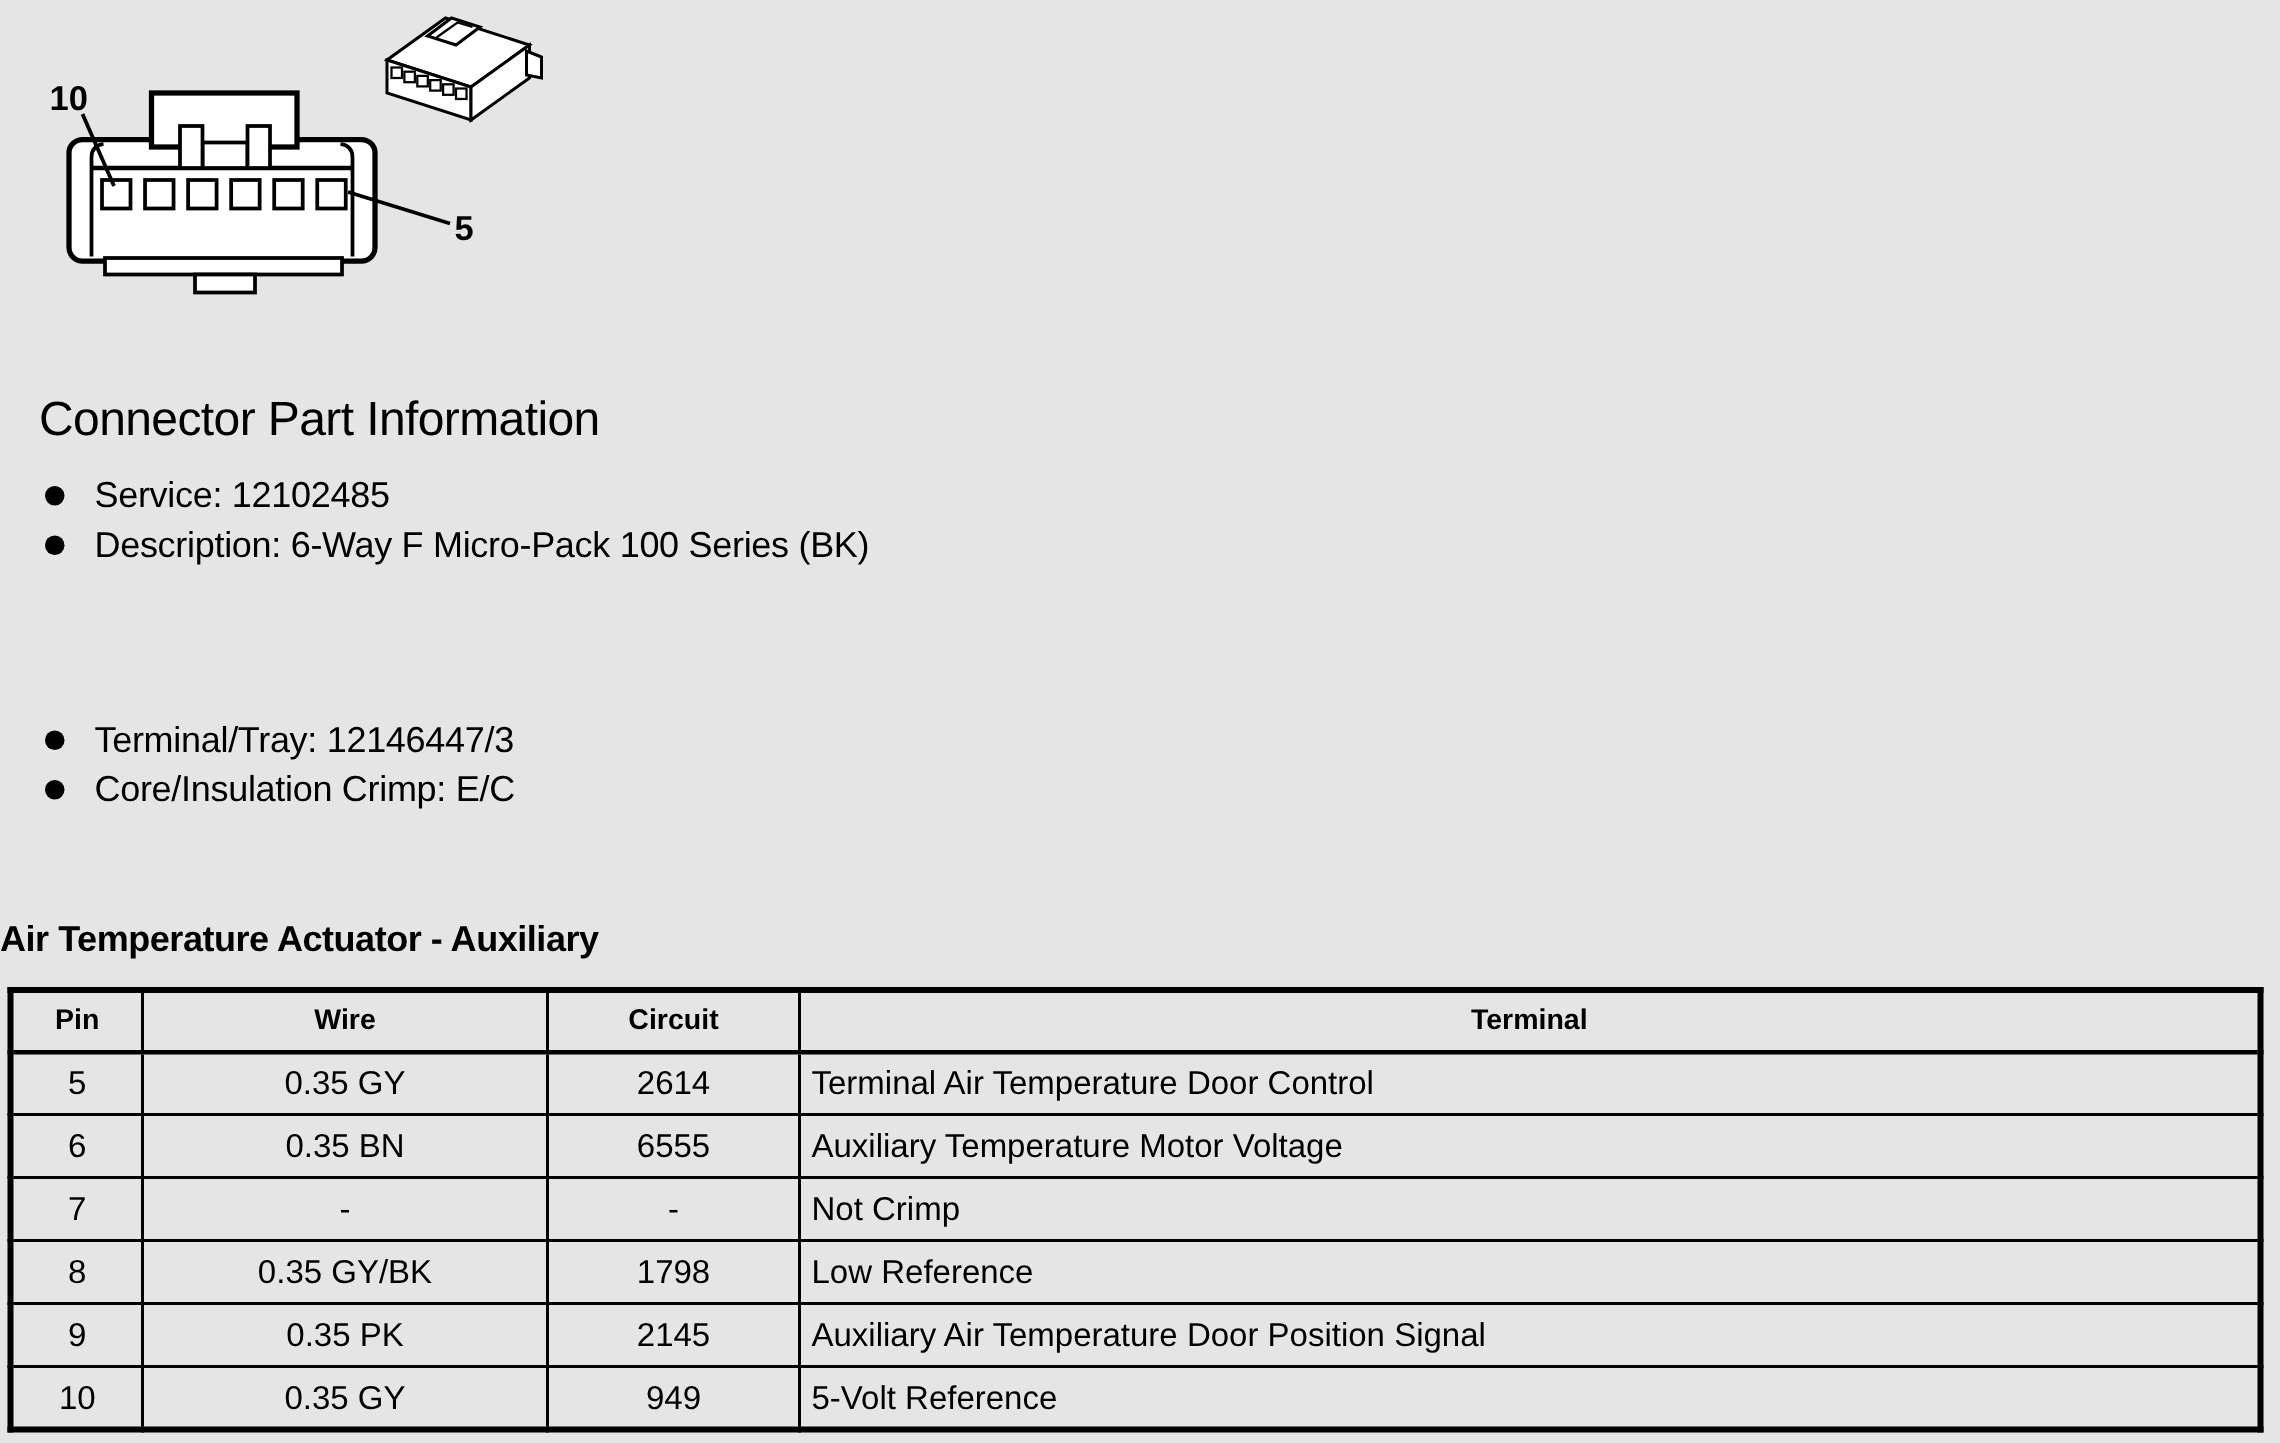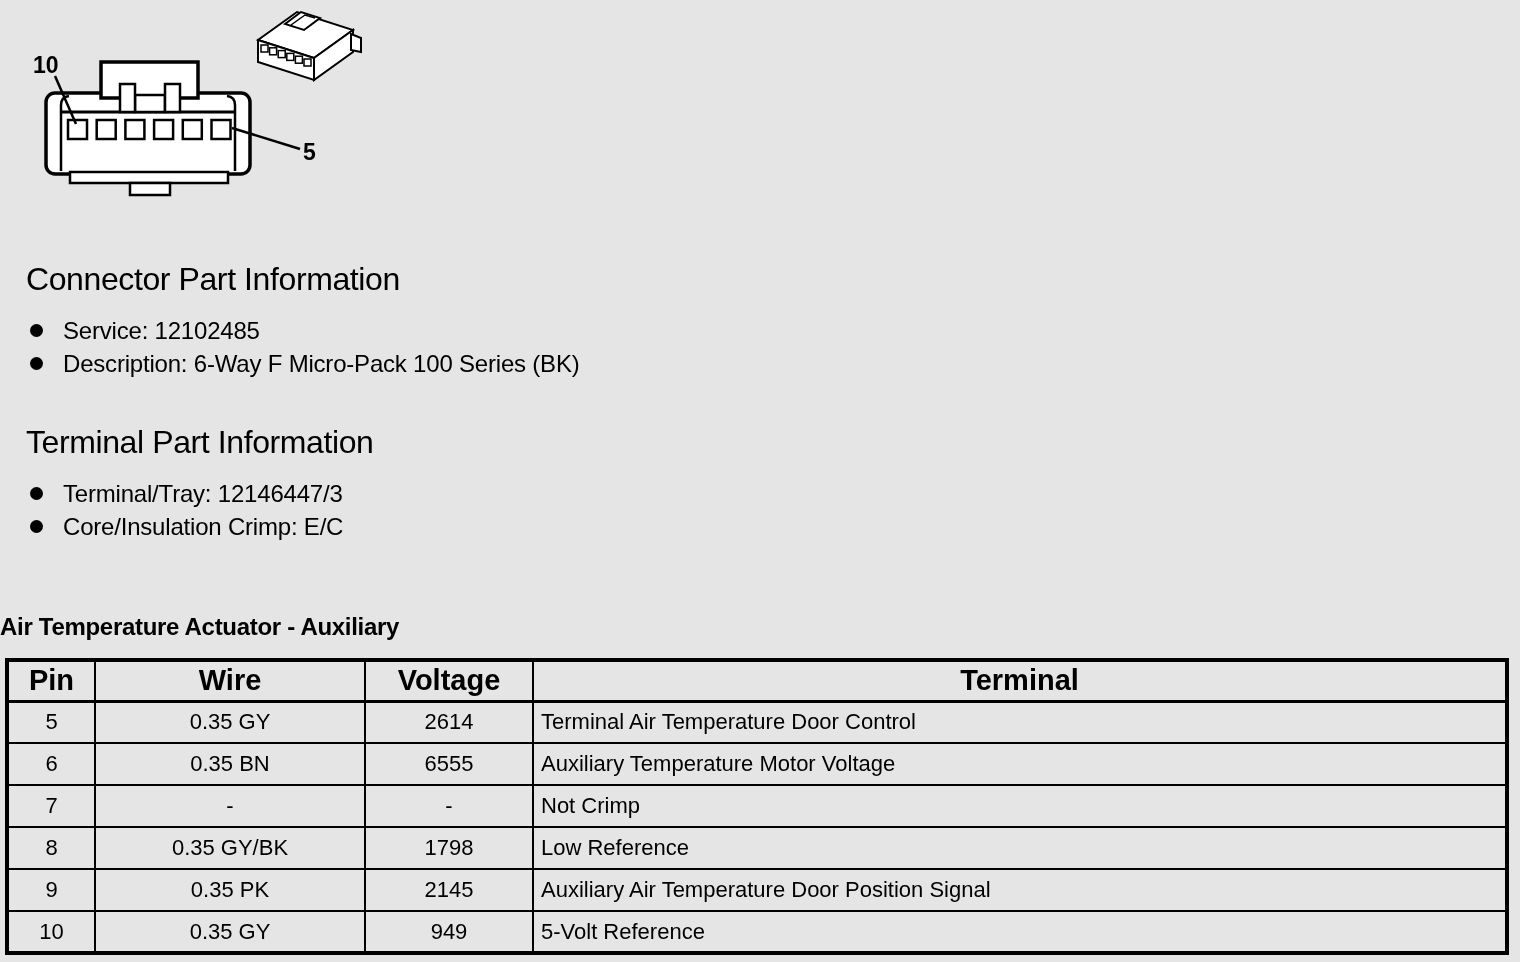--- a/index.html
+++ b/index.html
@@ -83,21 +83,21 @@
     font-size: 22px;
   }
   #pinout-table th, #pinout-table td {
     border: 2px solid #000000;
     padding: 0;
     overflow: hidden;
     white-space: nowrap;
   }
   #pinout-table th {
     height: 41px;
-    font-size: 29px;
+    font-size: 19px;
     font-weight: bold;
     border-bottom: 3px solid #000000;
   }
   #pinout-table td { height: 42px; text-align: center; }
   #pinout-table td.fn-cell { text-align: left; padding-left: 7px; }
 </style>
 </head>
 <body>
 
 <div id="page">
@@ -166,21 +166,20 @@
     <li>
       <span class="bullet"></span>
       <span class="li-text">Service: 12102485</span>
     </li>
     <li>
       <span class="bullet"></span>
       <span class="li-text">Description: 6-Way F Micro-Pack 100 Series (BK)</span>
     </li>
   </ul>
 
-  <div id="heading-terminal" class="section-heading">Terminal Part Information</div>
 
   <ul id="list-terminal" class="bullet-list">
     <li>
       <span class="bullet"></span>
       <span class="li-text">Terminal/Tray: 12146447/3</span>
     </li>
     <li>
       <span class="bullet"></span>
       <span class="li-text">Core/Insulation Crimp: E/C</span>
     </li>
@@ -192,21 +191,21 @@
     <colgroup>
       <col style="width:88px">
       <col style="width:270px">
       <col style="width:168px">
       <col>
     </colgroup>
     <thead>
       <tr>
         <th>Pin</th>
         <th>Wire</th>
-        <th>Voltage</th>
+        <th>Circuit</th>
         <th>Terminal</th>
       </tr>
     </thead>
     <tbody>
       <tr>
         <td>5</td>
         <td>0.35 GY</td>
         <td>2614</td>
         <td class="fn-cell">Terminal Air Temperature Door Control</td>
       </tr>

